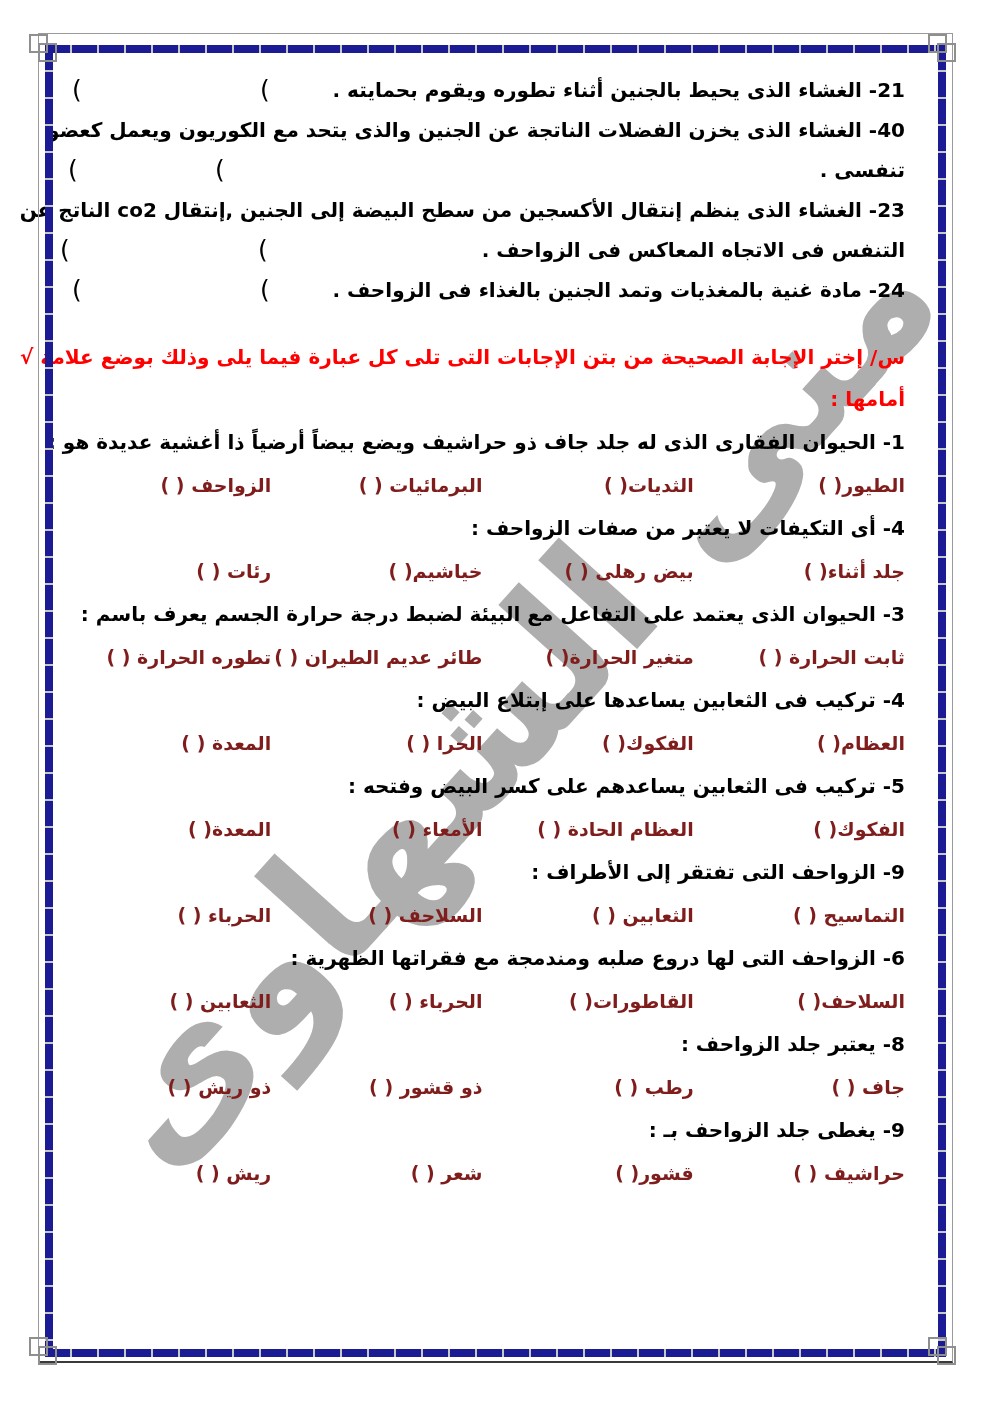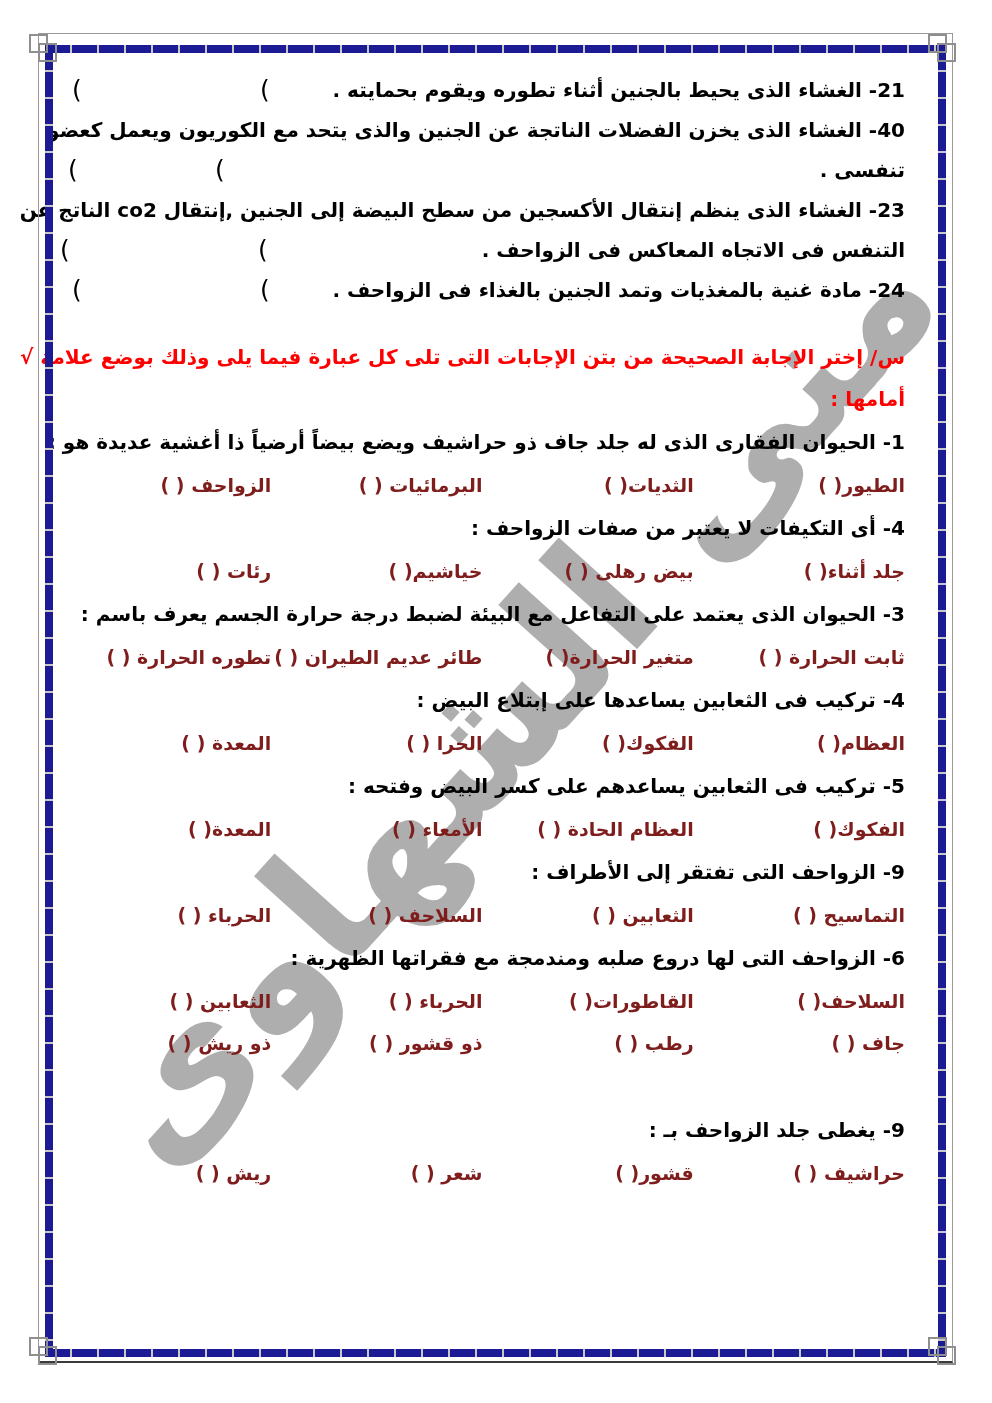--- a/index.html
+++ b/index.html
@@ -215,20 +215,21 @@
       <div class="q-text">6- الزواحف التى لها دروع صلبه ومندمجة مع فقراتها الظهرية :</div>
       <div class="opts">
         <div class="opt">( )السلاحف</div>
         <div class="opt">( )القاطورات</div>
         <div class="opt">( ) الحرباء</div>
         <div class="opt">( ) الثعابين</div>
       </div>
     </div>
 
     <div class="qblock">
+      <div class="q-text">8- يعتبر جلد الزواحف :</div>
       <div class="opts">
         <div class="opt">( ) جاف</div>
         <div class="opt">( ) رطب</div>
         <div class="opt">( ) ذو قشور</div>
         <div class="opt">( ) ذو ريش</div>
       </div>
     </div>
 
     <div class="qblock">
       <div class="q-text">9- يغطى جلد الزواحف بـ :</div>

